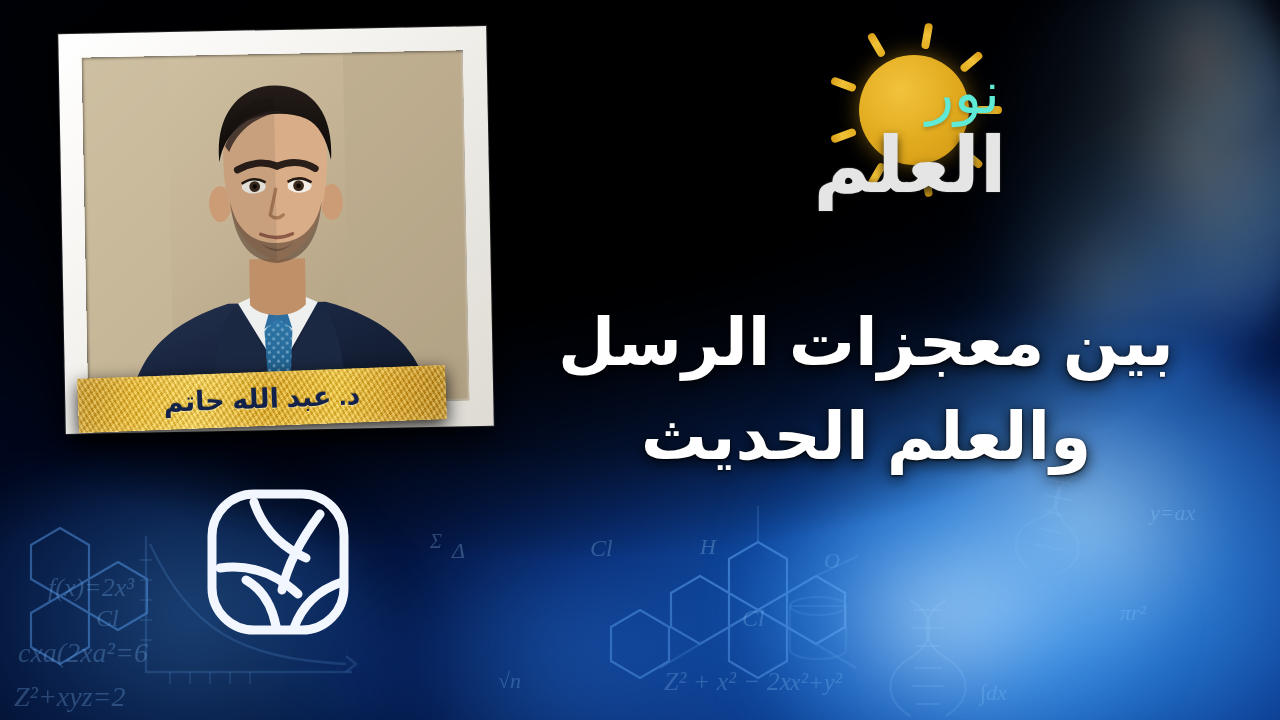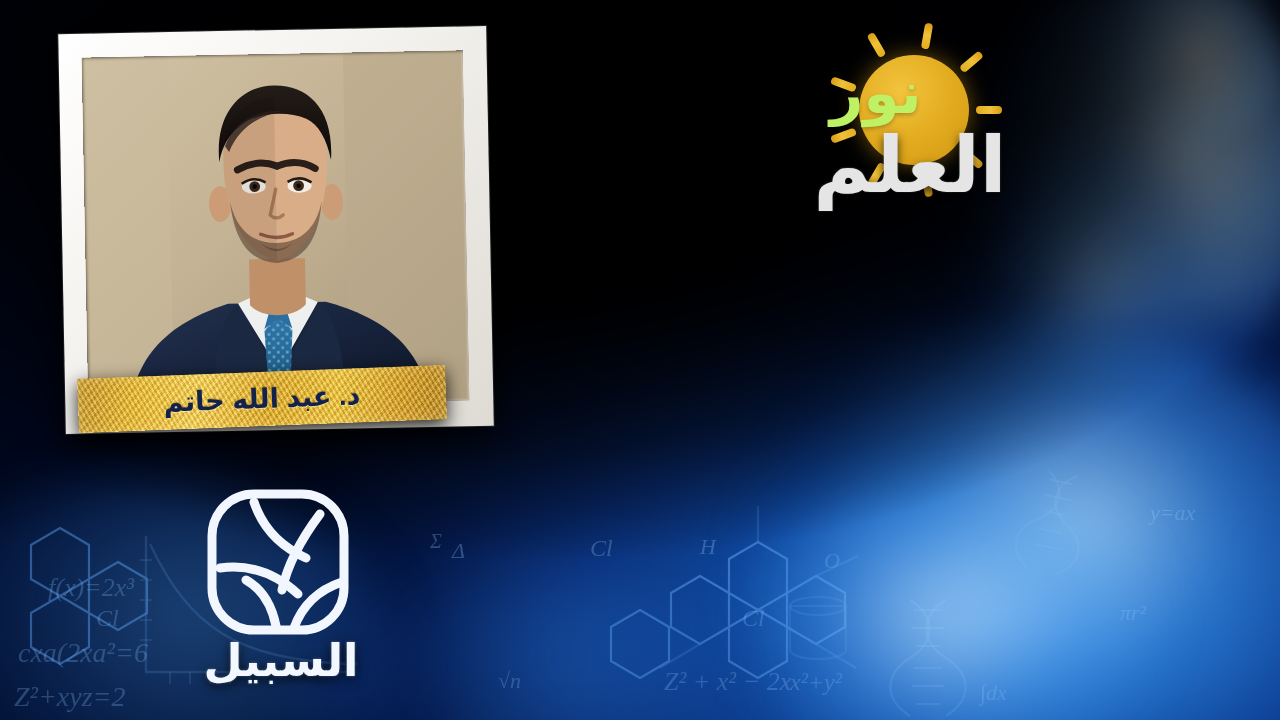--- a/index.html
+++ b/index.html
@@ -91,22 +91,22 @@
     position:absolute;left:33px;top:33px;width:110px;height:110px;border-radius:50%;
     background:radial-gradient(circle at 38% 32%, #f2c33c 0%, #e2ab1f 52%, #cf9612 100%);
     box-shadow:0 0 22px rgba(235,175,30,.45);
   }
   .ray{position:absolute;left:50%;top:50%;transform-origin:0 0;}
   .ray i{
     display:block;width:26px;height:8px;border-radius:5px;
     background:linear-gradient(90deg,#e3ad1f 0%, #f0c23a 55%, #d79c13 100%);
   }
   .noor-txt{
-    position:absolute;left:40px;top:46px;width:170px;text-align:left;
-    direction:rtl;color:#bef264;font-size:58px;font-weight:bold;line-height:1;
+    position:absolute;left:40px;top:46px;width:170px;text-align:right;
+    direction:rtl;color:#5eead4;font-size:58px;font-weight:normal;line-height:1;
     text-shadow:0 2px 4px rgba(0,0,0,.25);
   }
   .ilm-txt{
     position:absolute;left:-14px;top:108px;width:268px;text-align:center;
     direction:rtl;color:#e5e5e5;font-size:78px;font-weight:bold;line-height:1;
     letter-spacing:-2px;
     text-shadow:0 4px 10px rgba(0,0,0,.75), 0 0 2px rgba(255,255,255,.4);
   }
 
   
@@ -347,28 +347,31 @@
         </div>
       <div class="ray" style="transform:rotate(320deg) translate(62px,-4px)">
           <i></i>
         </div>
       <div class="sun-disc"></div>
     </div>
     <div class="noor-txt">نور</div>
     <div class="ilm-txt">العلم</div>
   </div>
 
+  <div id="title">
+    <span class="ln">بين معجزات الرسل</span>
+    <span class="ln">والعلم الحديث</span>
+  </div>
 
   <div id="channel">
     <svg class="chan-mark" viewBox="0 0 152 152" xmlns="http://www.w3.org/2000/svg" aria-hidden="true">
       <g fill="none" stroke="#f2f6ff" stroke-width="9" stroke-linecap="round" stroke-linejoin="round">
         <rect x="10" y="8" width="132" height="136" rx="42" ry="42"></rect>
         <path d="M52 16 C 62 46, 82 62, 104 72"></path>
         <path d="M118 28 C 100 52, 86 76, 80 104"></path>
         <path d="M18 82 C 46 78, 72 86, 96 108"></path>
         <path d="M92 142 C 100 120, 116 104, 140 96"></path>
         <path d="M74 140 C 70 120, 62 104, 44 94"></path>
       </g>
     </svg>
-    <div class="chan-name">السبيل</div>
   </div>
 
 </div>
 
 </body></html>

